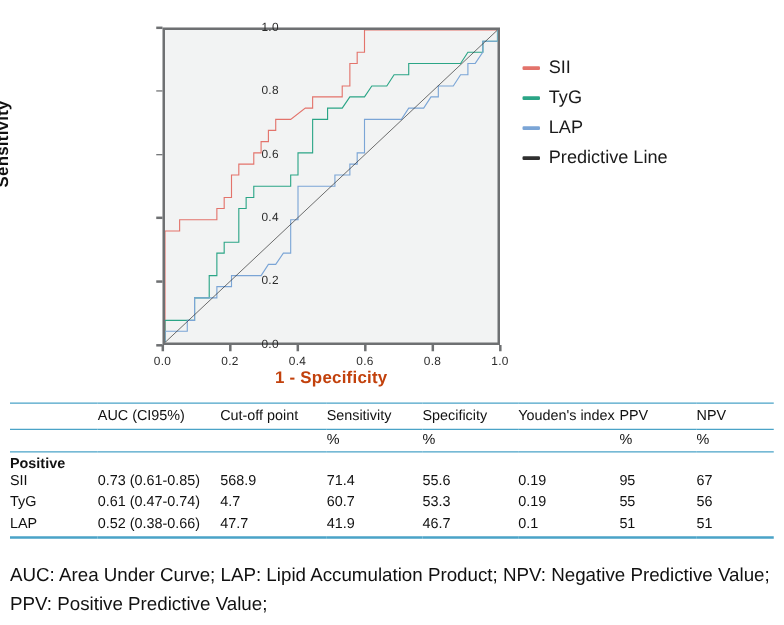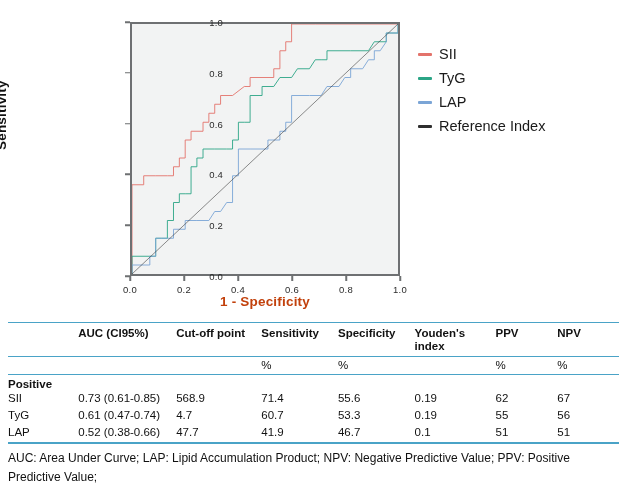--- a/index.html
+++ b/index.html
@@ -31,30 +31,30 @@
   .legend-label{font-size:14.5px;color:#1a1a1a;line-height:1;white-space:nowrap;}
 
   
   #table-wrap{position:absolute;left:8px;top:322px;width:611px;}
   table{border-collapse:collapse;width:611px;table-layout:fixed;font-size:11.5px;color:#111;}
   th,td{padding:0;vertical-align:top;text-align:left;font-weight:normal;}
   .rule-top{border-top:1.6px solid #4aa3c7;}
   .rule-mid{border-top:1.6px solid #4aa3c7;}
   .rule-bot{border-bottom:2.2px solid #4aa3c7;}
 
-  thead th{font-size:11.5px;font-weight:bold;color:#111;padding:4px 0 3px 0;line-height:1.12;}
+  thead th{font-size:11.5px;font-weight:normal;color:#111;padding:4px 0 3px 0;line-height:1.12;}
   .hdr-row td{padding:2px 0 3px 0;font-size:11.5px;}
   .body-row td{padding:1px 0 1px 0;font-size:11.5px;line-height:1.33;}
   .group-row td{padding:3px 0 0 0;font-weight:bold;font-size:11.5px;}
 
   col.c0{width:66px;} col.c1{width:92px;} col.c2{width:80px;}
   col.c3{width:72px;} col.c4{width:72px;} col.c5{width:76px;}
   col.c6{width:58px;} col.c7{width:58px;}
 
-  #footnote{position:absolute;left:8px;top:449px;width:614px;font-size:12px;
+  #footnote{position:absolute;left:8px;top:449px;width:614px;font-size:15px;
             line-height:1.55;color:#111;}
 </style>
 </head>
 <body>
 
 <div id="figure">
 
   <div id="ylabel">Sensitivity</div>
 
   <div id="plot-frame">
@@ -109,21 +109,21 @@
       <div class="legend-row">
         <span class="legend-swatch" style="background: rgb(43, 165, 134);"></span>
         <span class="legend-label">TyG</span>
       </div>
       <div class="legend-row">
         <span class="legend-swatch" style="background: rgb(123, 165, 214);"></span>
         <span class="legend-label">LAP</span>
       </div>
       <div class="legend-row">
         <span class="legend-swatch" style="background: rgb(47, 47, 47);"></span>
-        <span class="legend-label">Reference Index</span>
+        <span class="legend-label">Predictive Line</span>
       </div>
     </div>
 </div>
 
 <div id="table-wrap">
   <table>
     <colgroup>
       <col class="c0">
         <col class="c1">
         <col class="c2">
@@ -159,21 +159,21 @@
       <tr class="group-row rule-mid">
         <td colspan="8">Positive</td>
       </tr>
       <tr class="body-row">
         <td>SII</td>
         <td>0.73 (0.61-0.85)</td>
         <td>568.9</td>
         <td>71.4</td>
         <td>55.6</td>
         <td>0.19</td>
-        <td>62</td>
+        <td>95</td>
         <td>67</td>
       </tr>
       <tr class="body-row">
         <td>TyG</td>
         <td>0.61 (0.47-0.74)</td>
         <td>4.7</td>
         <td>60.7</td>
         <td>53.3</td>
         <td>0.19</td>
         <td>55</td>

